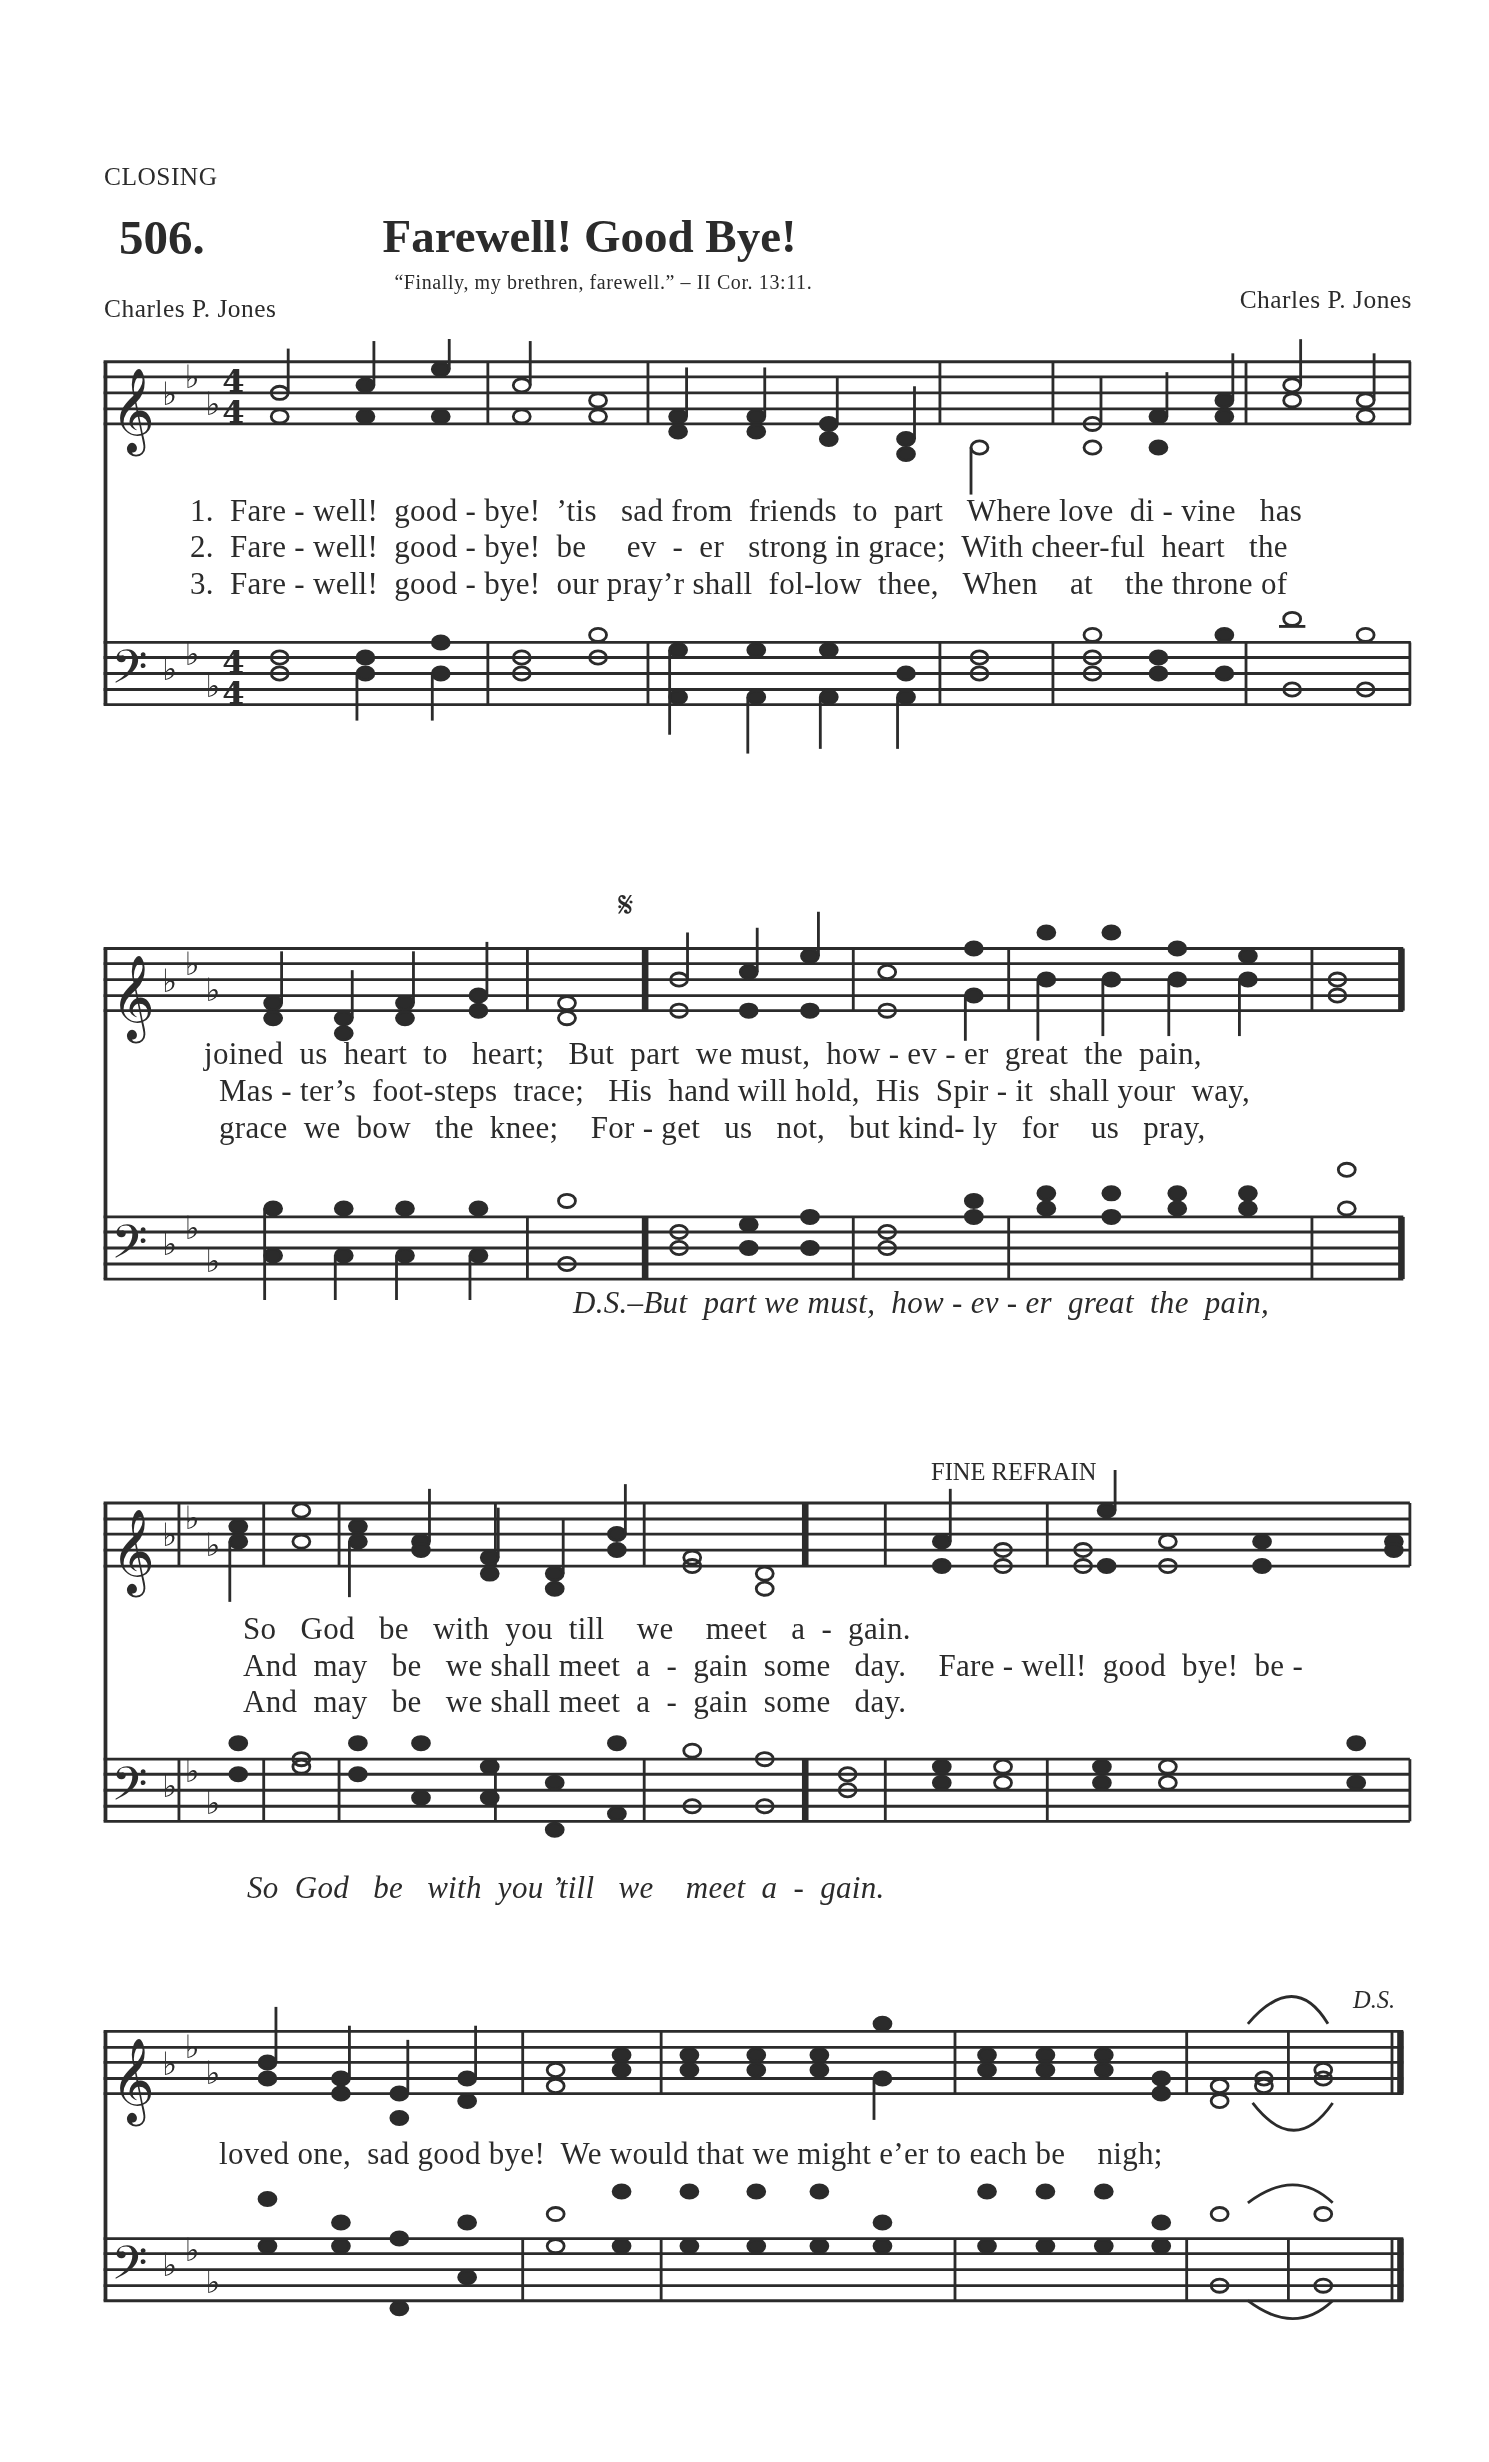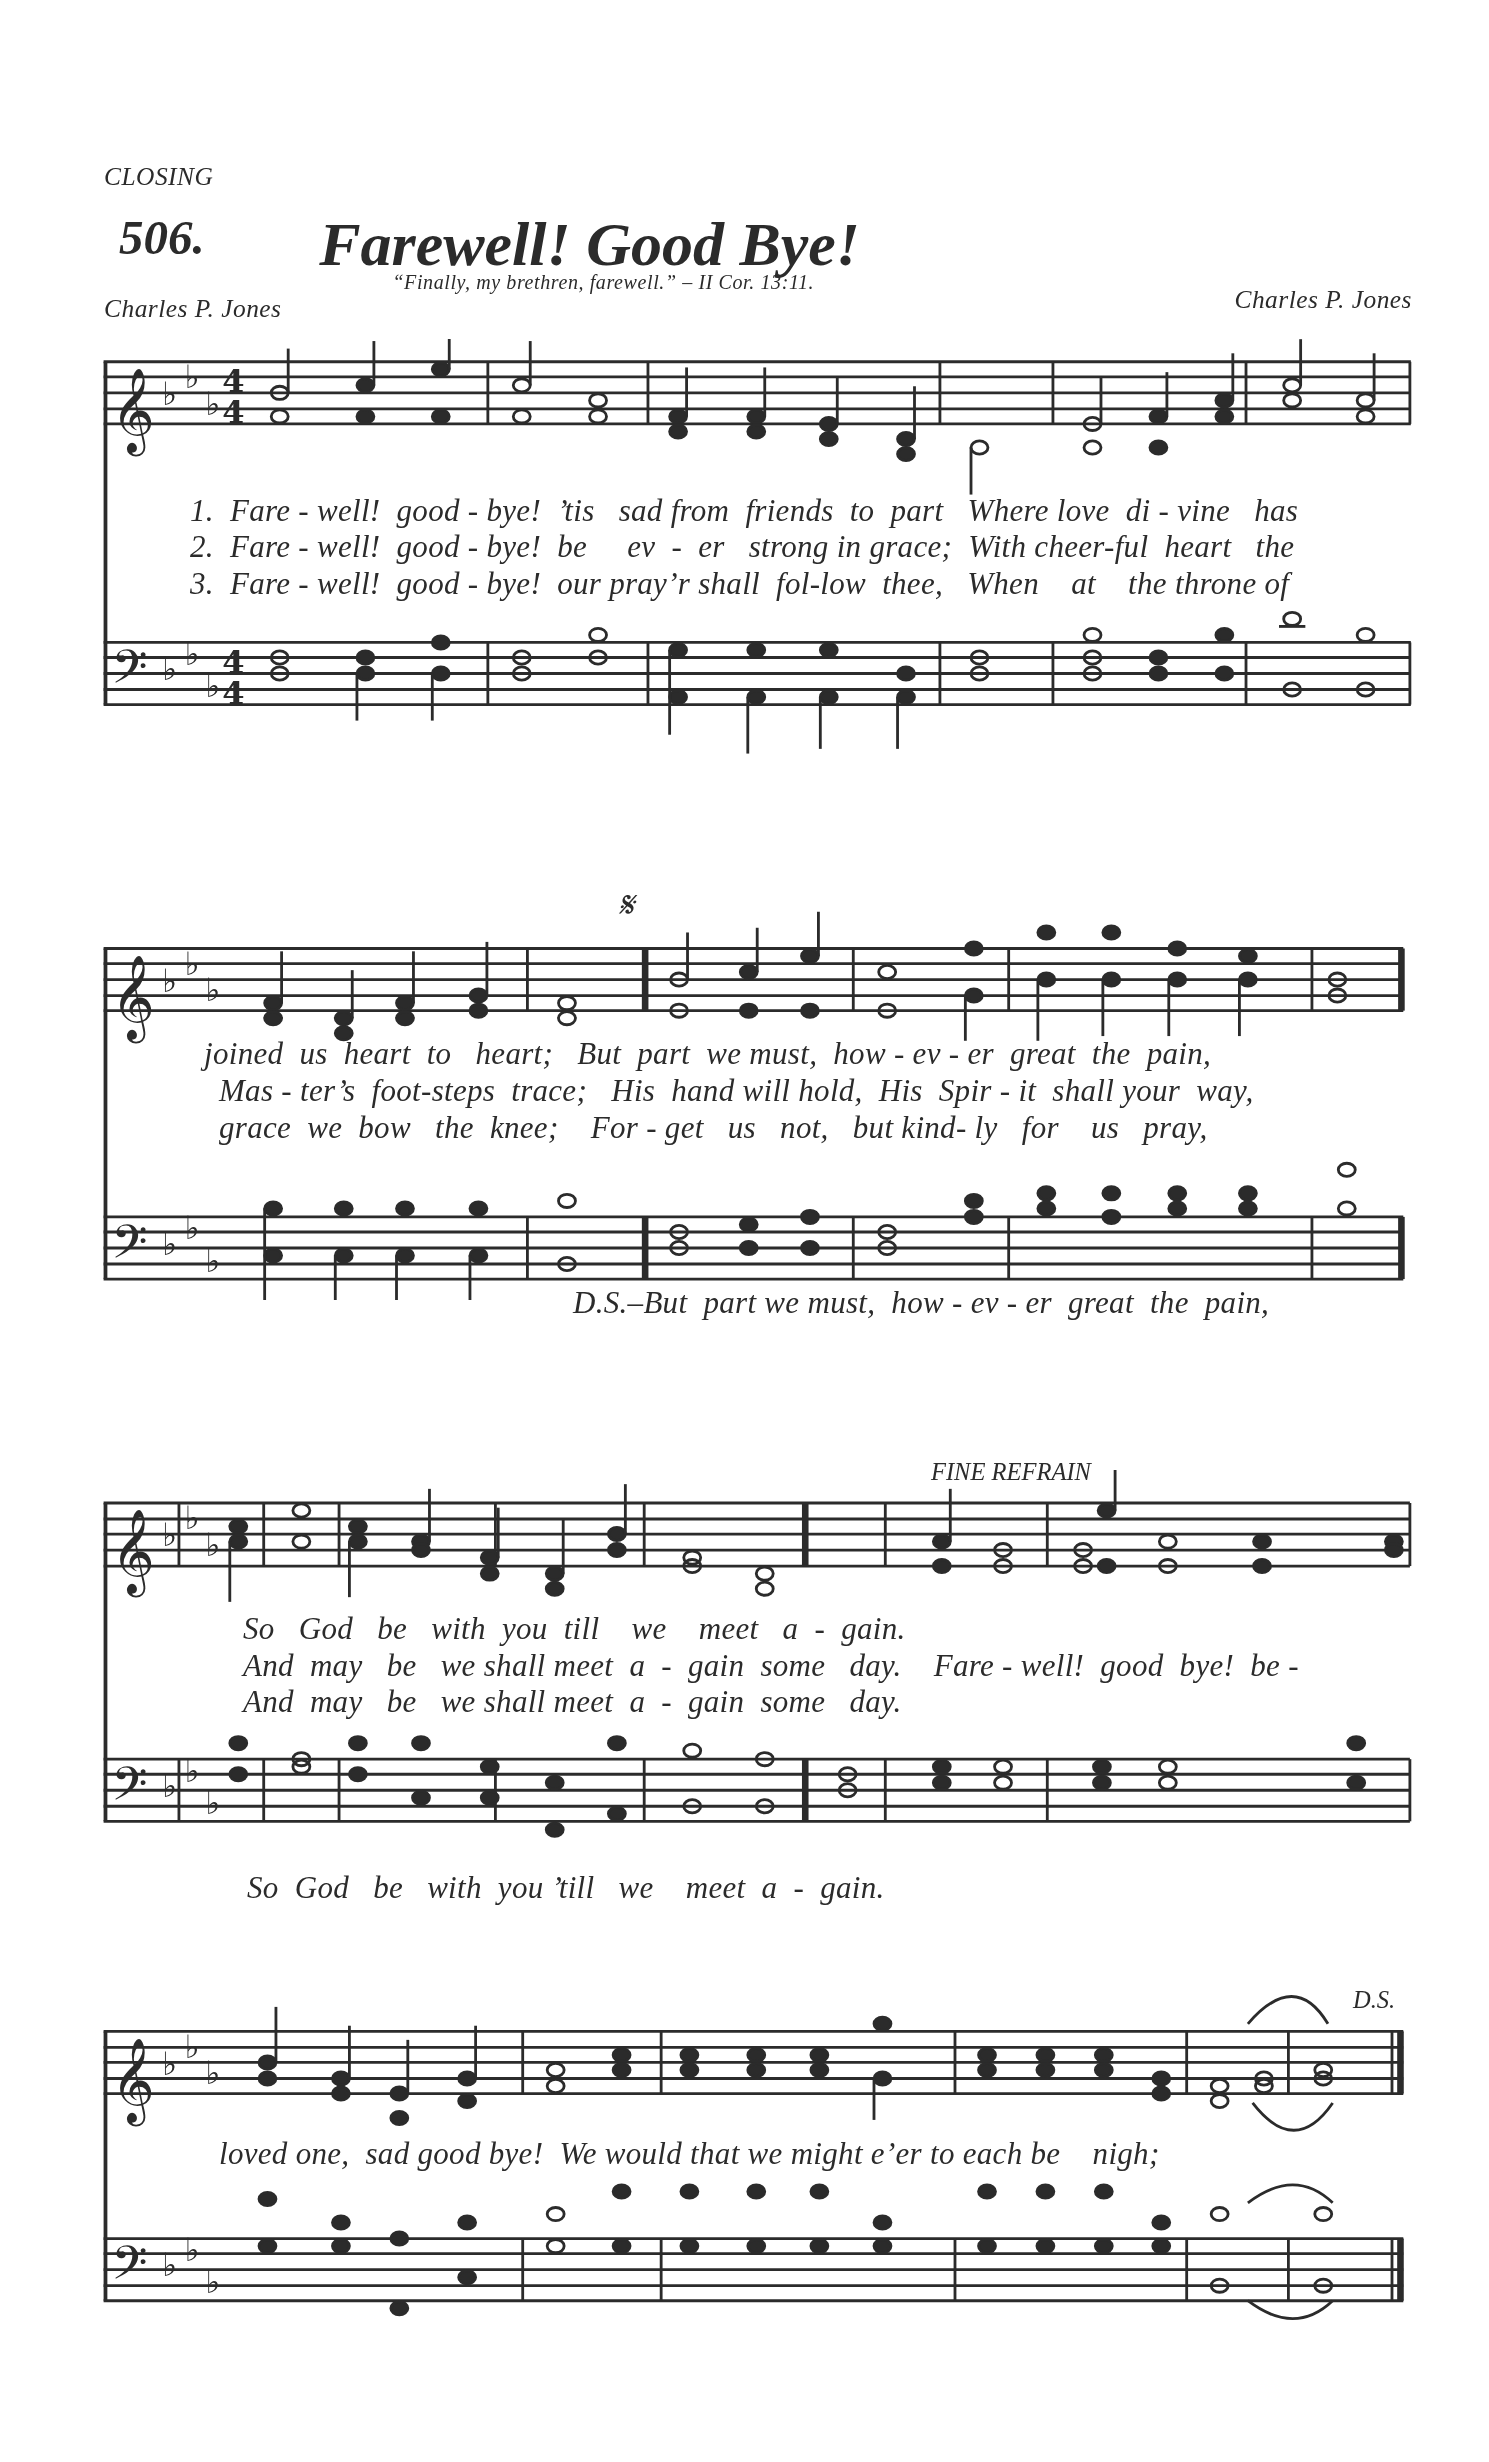--- a/index.html
+++ b/index.html
@@ -1,20 +1,20 @@
 <!DOCTYPE html>
 <html style="font-size:15px"><head>
 <meta charset="utf-8">
 <style>
   html,body{margin:0;padding:0;background:#fff;}
   body{width:1489px;height:2462px;position:relative;overflow:hidden;font-family:"Liberation Serif","DejaVu Serif",serif;color:#2b2b2b;}
-  .abs{position:absolute;font-style:italic;}
+  .abs{position:absolute;}
   .section{left:104px;top:162px;font-size:25.4px;letter-spacing:0.5px;}
   .num{left:119px;top:209px;font-size:49px;font-weight:bold;}
-  .title{left:0;width:1198px;top:209px;text-align:center;font-size:62px;font-weight:bold;}
+  .title{left:0;width:1198px;top:209px;text-align:center;font-size:47px;font-weight:bold;}
   .title span{position:relative;left:-9.4px;}
   .verse{left:0;width:1216px;top:271px;text-align:center;font-size:20px;letter-spacing:0.6px;}
   .verse span{position:relative;left:-4.7px;}
   .cleft{left:104px;top:294px;font-size:25.4px;letter-spacing:0.5px;}
   .cright{right:77px;top:285px;font-size:25.4px;letter-spacing:0.5px;}
   .lyr{font-size:31px;white-space:pre;letter-spacing:0.3px;}
   .ital{font-style:italic;}
   .small{font-size:24.5px;}
   svg.sys{position:absolute;left:0;}
 </style>

